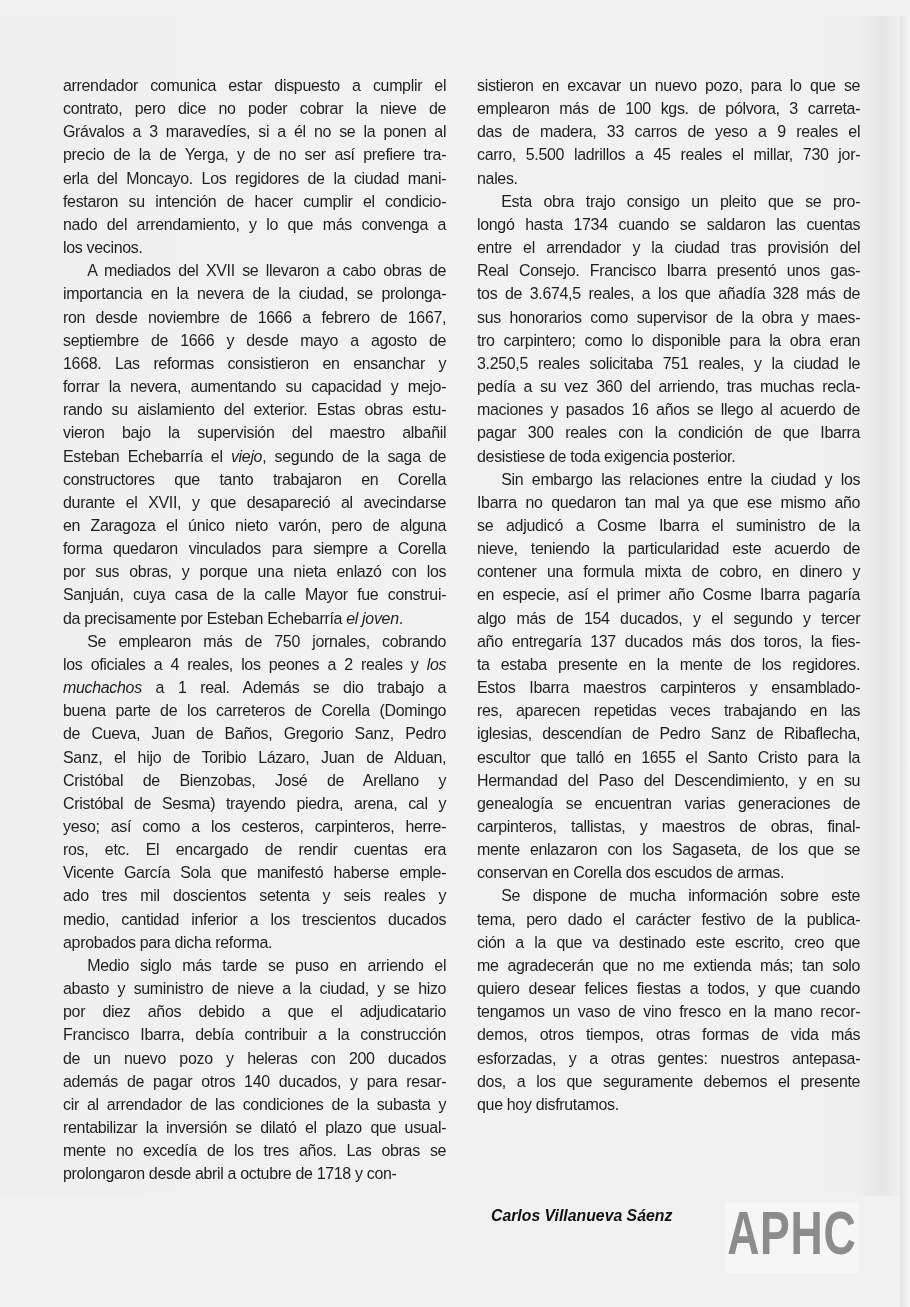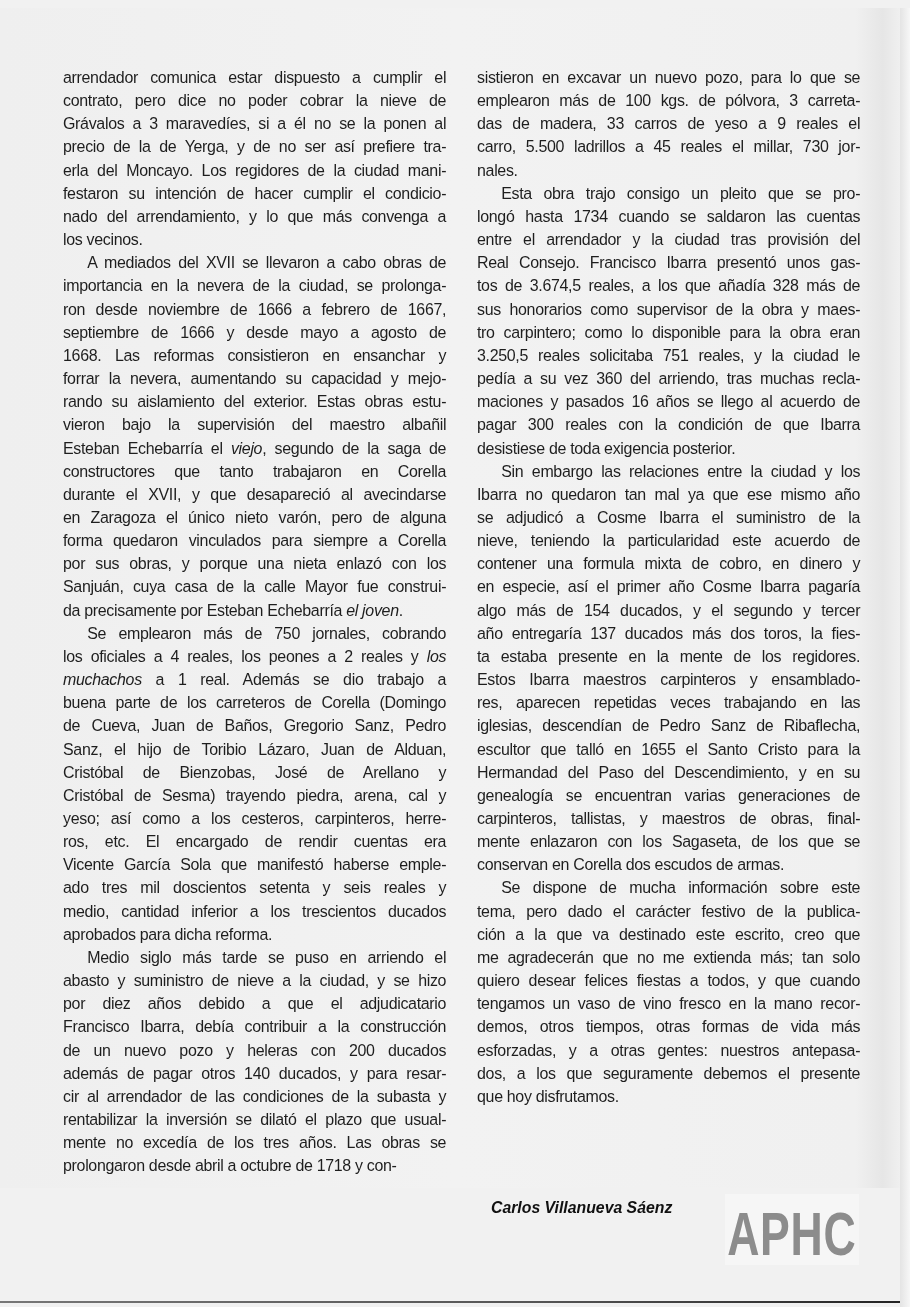--- a/index.html
+++ b/index.html
@@ -4,21 +4,21 @@
 <style>
   html, body { margin: 0; padding: 0; }
   body {
     width: 910px; height: 1307px; overflow: hidden;
     background: #f1f1f1;
     position: relative;
     font-family: "Liberation Sans", sans-serif;
     color: #1e1e1e;
   }
   .page {
-    position: absolute; left: 0; top: 8px; width: 910px; height: 1180px;
+    position: absolute; left: 0; top: 16px; width: 910px; height: 1180px;
     background: linear-gradient(to right, #efefef 0%, #f2f2f2 50%, #f0f0f0 94%, #e6e6e6 97%, #f5f5f5 100%);
   }
   .col {
     position: absolute;
     top: 58px;
     width: 384px;
     font-size: 17.2px;
     line-height: 23.15px;
     letter-spacing: -0.35px;
     transform: scaleX(0.93);
@@ -32,21 +32,21 @@
   .indent { padding-left: 26px; }
   em { font-style: italic; }
   .signature {
     position: absolute; left: 491px; top: 1190px;
     font-size: 17px; font-weight: bold; font-style: italic; color: #111;
     transform: scaleX(0.93); transform-origin: left top;
   }
   .logo {
     position: absolute; left: 725px; top: 1186px; width: 134px; height: 71px;
     background: #f6f6f6;
-    display: flex; align-items: flex-end; justify-content: center;
+    display: flex; align-items: flex-start; justify-content: center;
   }
   .logo-text {
     font-family: "Liberation Sans", sans-serif;
     font-weight: bold; font-size: 62px; color: #8c8c8c;
     letter-spacing: 1px;
     transform: scaleX(0.72);
     transform-origin: center;
     line-height: 1;
   }
   .bottom-rule {

